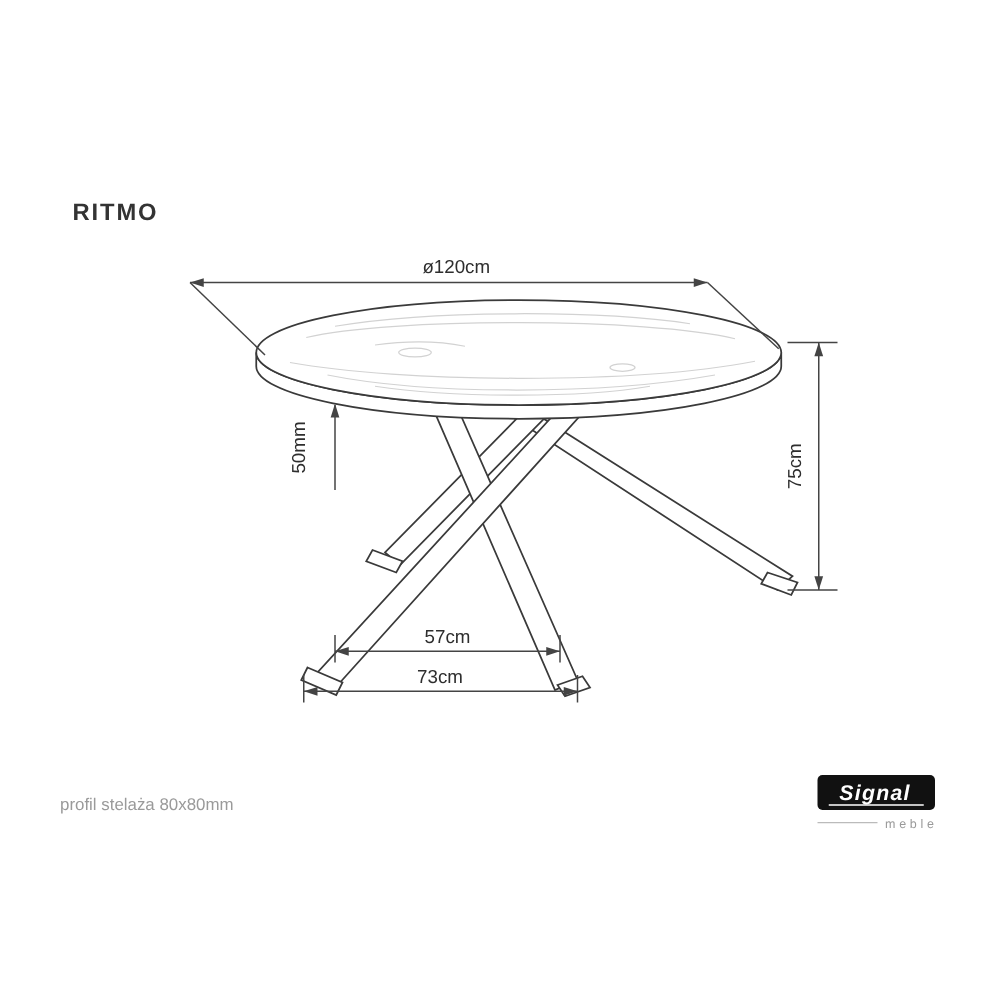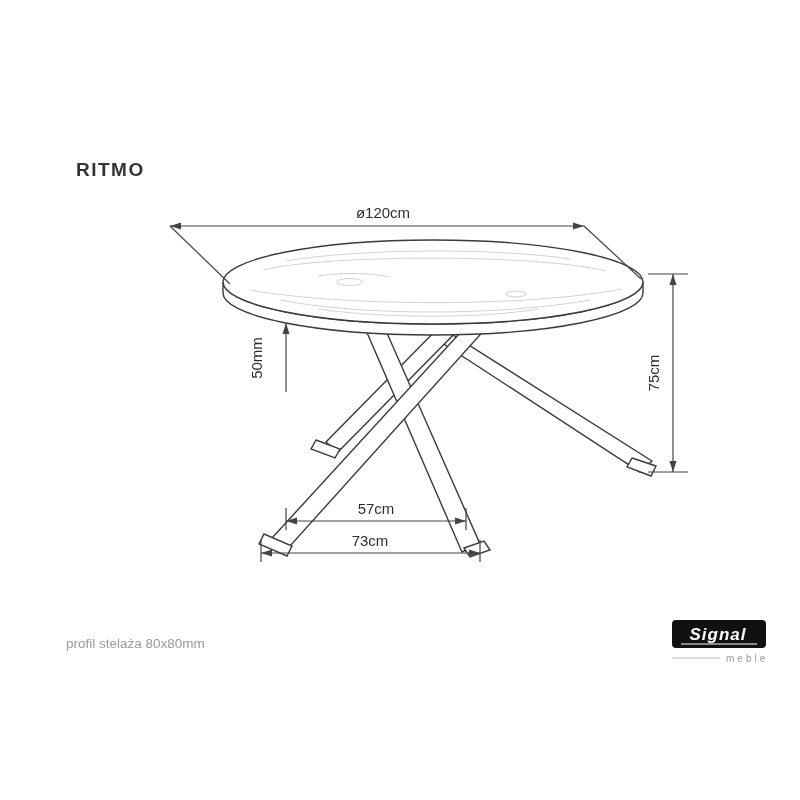--- a/index.html
+++ b/index.html
@@ -3,21 +3,20 @@
 <meta charset="utf-8">
 <style>
   html, body { margin: 0; padding: 0; background: #ffffff; }
   .stage {
     position: relative;
     width: 752px;
     height: 800px;
     background: #ffffff;
     overflow: hidden;
     font-family: "Liberation Sans", sans-serif;
-    margin-left: 18px;
   }
   svg { position: absolute; left: 0; top: 0; }
   .ritmo-title {
     font: 700 19px "Liberation Sans", sans-serif;
     fill: #333333;
     letter-spacing: 1.5px;
   }
   .dim-label {
     font: 15px "Liberation Sans", sans-serif;
     fill: #2e2e2e;

